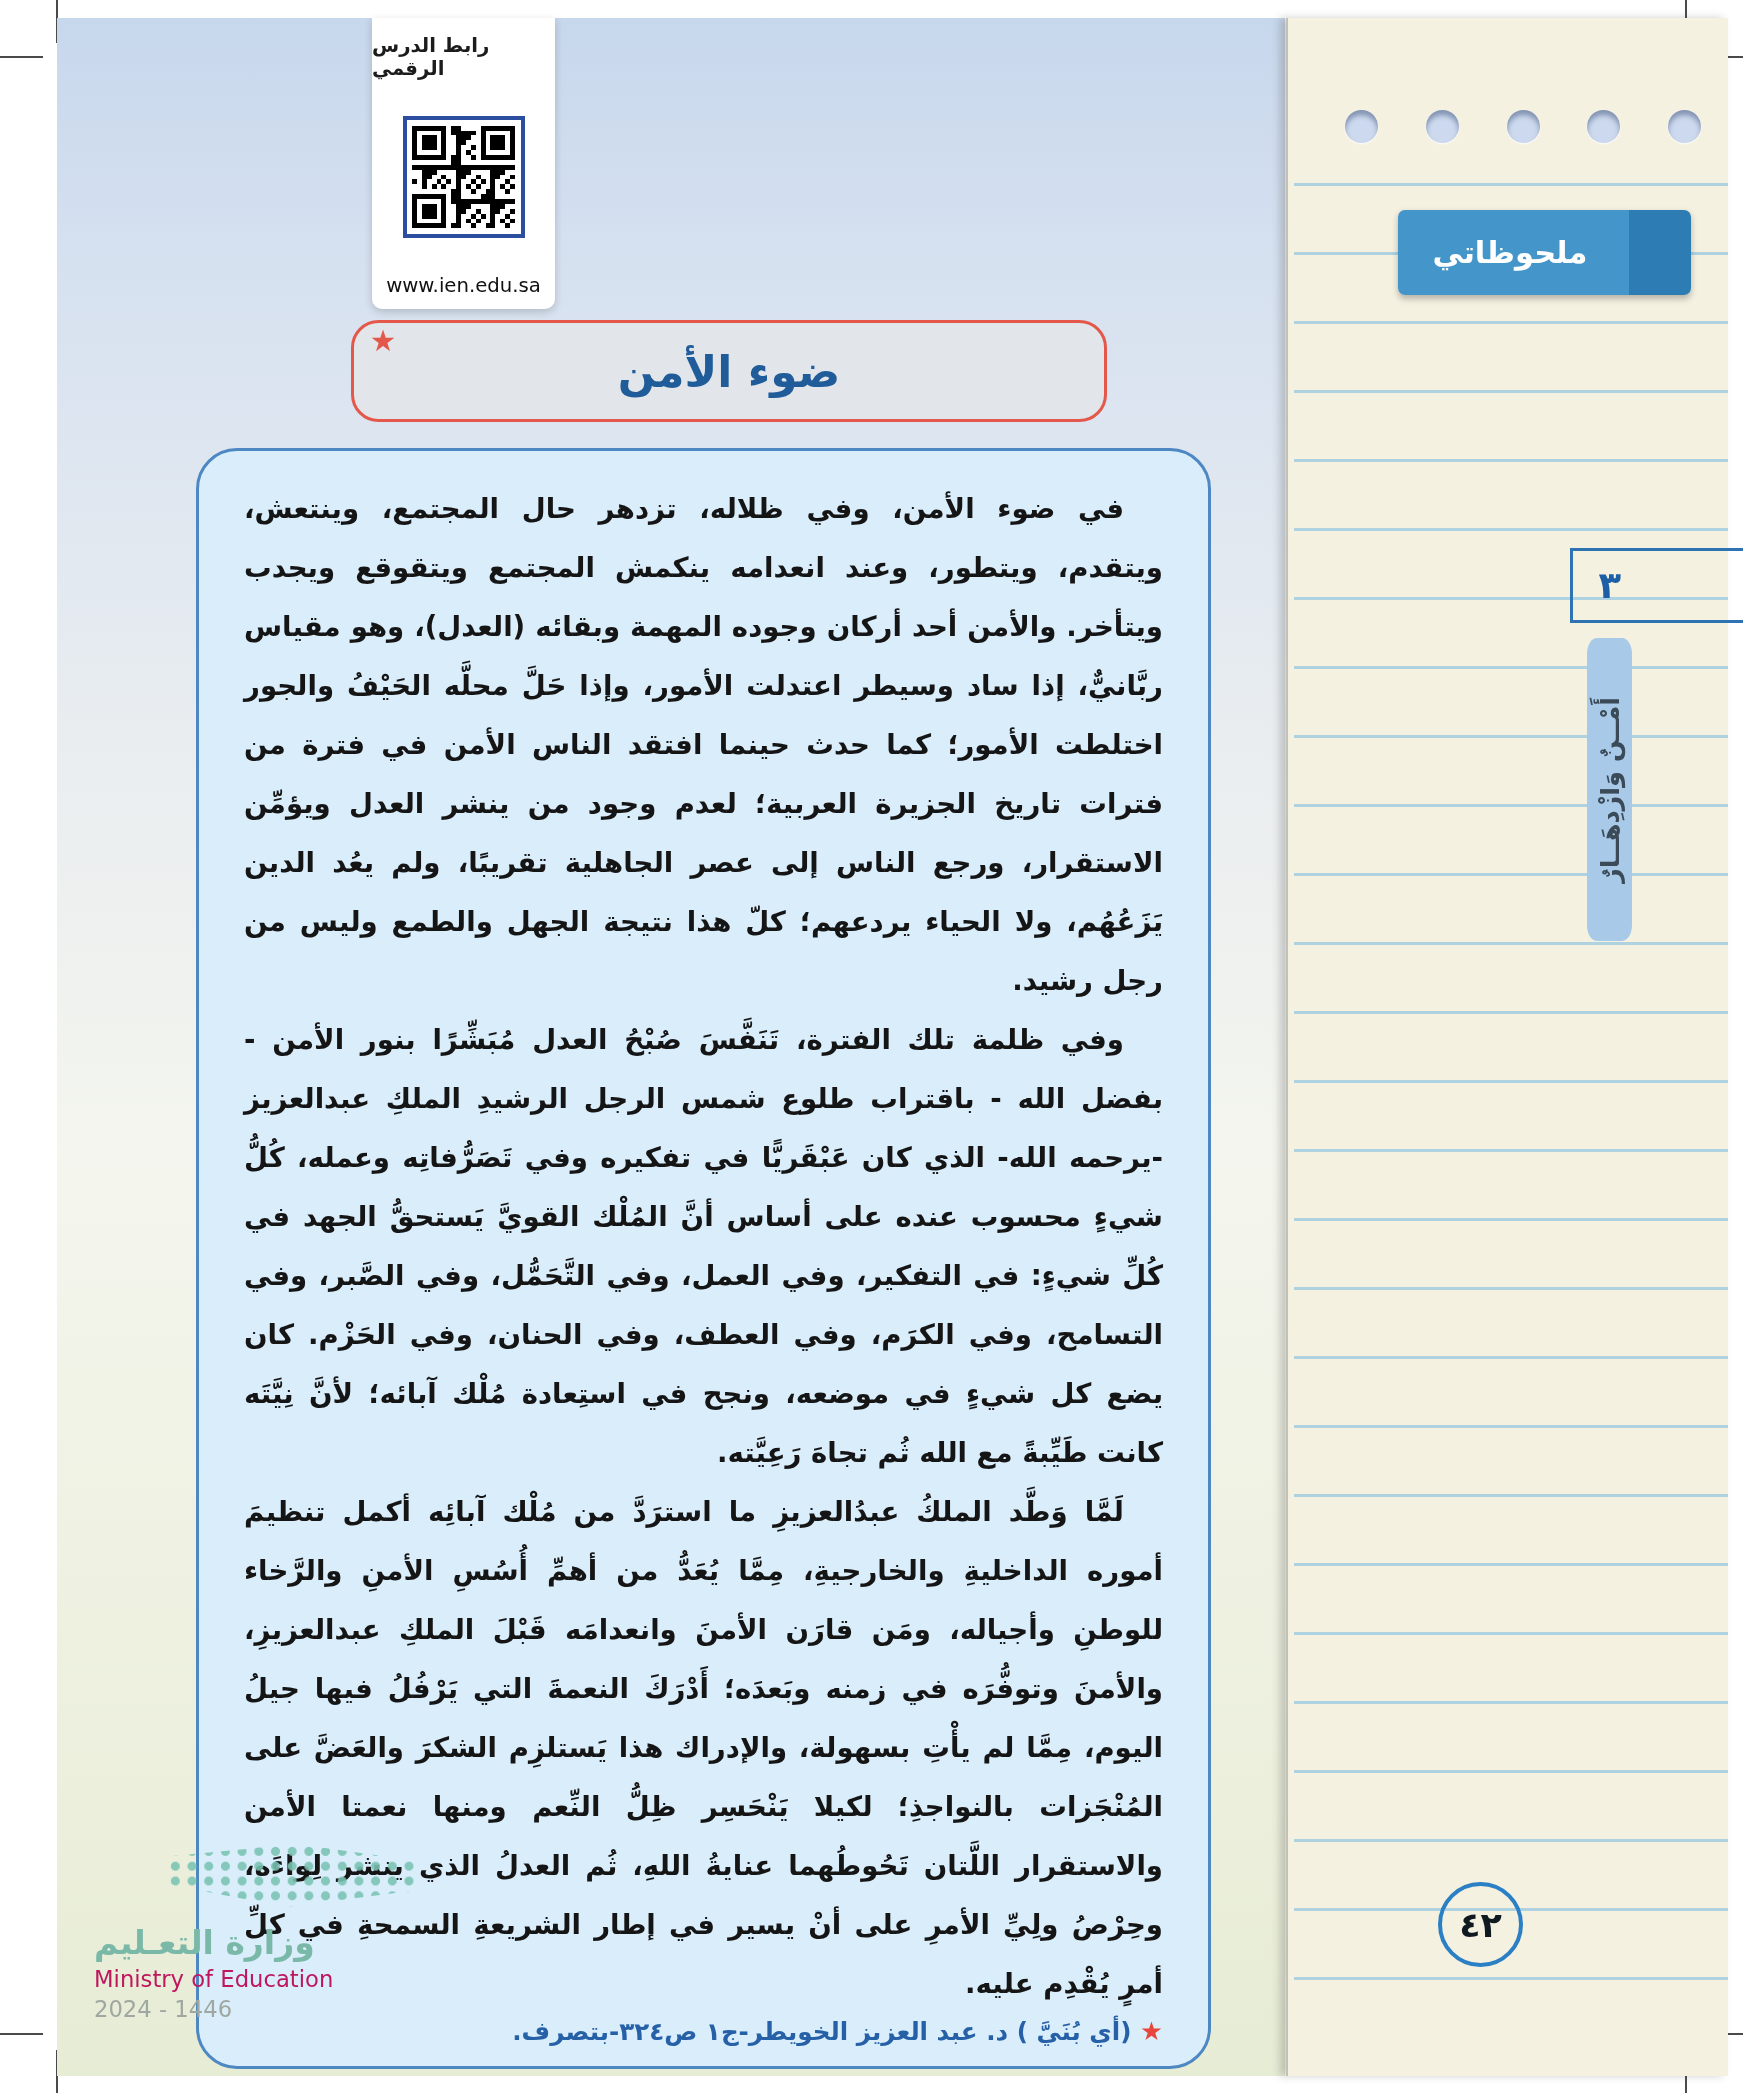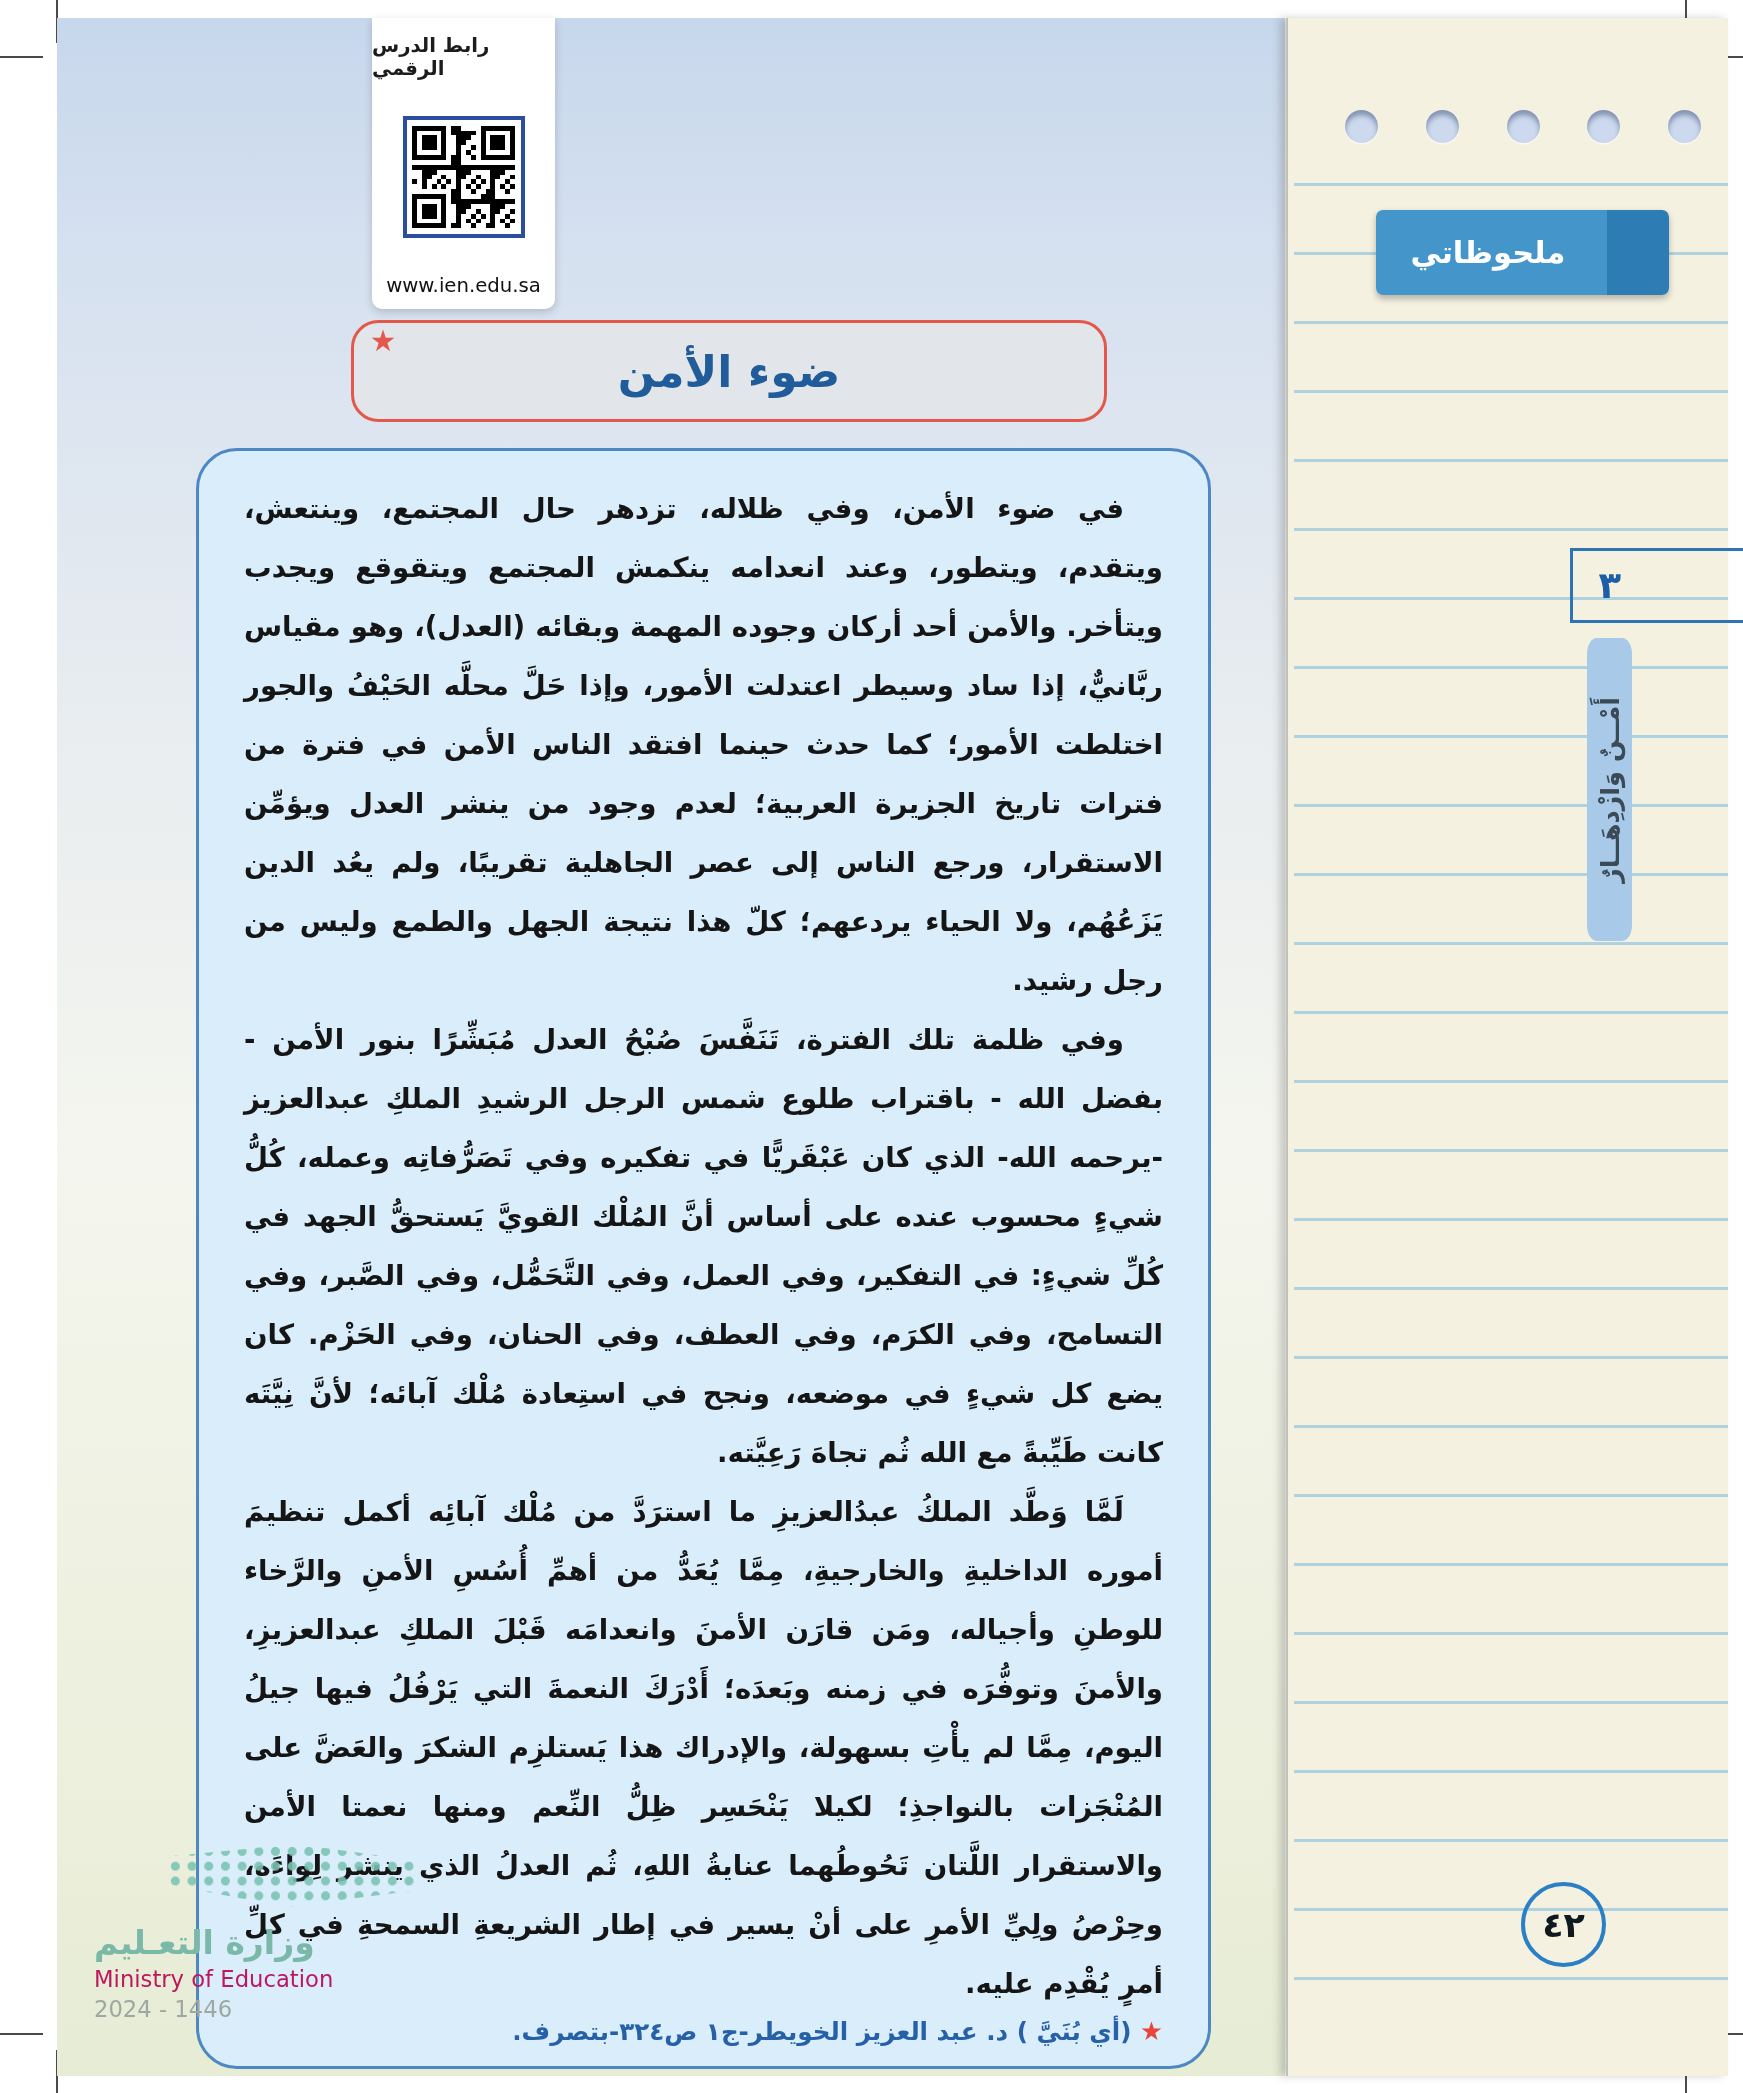--- a/index.html
+++ b/index.html
@@ -22,36 +22,36 @@
     background:linear-gradient(180deg,#c7d7ec 0%,#d6e1f0 12%,#e9edf0 35%,#f4f5ee 55%,#eef1e0 78%,#e7ecd5 100%);}
 
   
   .notebook{position:absolute;left:1286px;top:17.7px;width:440px;height:2058px;background:#f4f1e1;
     border-left:2px solid #c2c1b8;box-shadow:-5.9px 0 7.9px rgba(80,80,80,.28);}
   .ruled{position:absolute;left:5.9px;right:0;top:99px;height:1923px;
     background:repeating-linear-gradient(180deg,transparent 0 66px,#aed2e0 66px 69px);}
   .hole{position:absolute;top:92px;width:33px;height:33px;border-radius:50%;background:#ccd9ee;
     box-shadow:inset 0 4.9px 4.9px rgba(60,80,120,.5),0 1px 2px rgba(255,255,255,.9);}
   .hole.h1{left:57px;}.hole.h2{left:138px;}.hole.h3{left:219px;}.hole.h4{left:299px;}.hole.h5{left:380px;}
-  .notes-badge{position:absolute;left:88px;top:192px;width:293px;height:85px;
+  .notes-badge{position:absolute;left:110px;top:192px;width:293px;height:85px;
     background:linear-gradient(90deg,#4495ca 0%,#4495ca 79%,#2d7db4 79%);
     border-radius:6.9px;box-shadow:0 3.9px 5.9px rgba(0,0,0,.25);
     display:flex;align-items:center;justify-content:center;box-sizing:border-box;padding-right:69px;
     color:#ffffff;font-size:30.5px;font-weight:bold;}
 
   .unit-tab{position:absolute;left:1570px;top:548px;width:173px;height:75px;
     border:3px solid #2f74b2;border-right:none;box-sizing:border-box;
     display:flex;align-items:center;padding-left:25.6px;
     font-size:37px;font-weight:bold;color:#1d5fa6;}
   .unit-ribbon{position:absolute;left:1587px;top:638px;width:45px;height:303px;
     background:#a9c9e9;border-radius:9.9px/15.8px;}
   .unit-ribbon span{position:absolute;top:50%;left:50%;transform:translate(-50%,-50%) rotate(-90deg);
     white-space:nowrap;font-size:25.6px;font-weight:bold;color:#3b4a57;letter-spacing:2px;}
 
-  .page-circle{position:absolute;left:1521px;top:1882px;width:85px;height:85px;box-sizing:border-box;
+  .page-circle{position:absolute;left:1438px;top:1882px;width:85px;height:85px;box-sizing:border-box;
     border:4.9px solid #2b7fc4;border-radius:50%;display:flex;align-items:center;justify-content:center;
     font-size:35px;font-weight:bold;color:#101820;}
 
   
   .qr-panel{position:absolute;left:372px;top:17.7px;width:183px;height:291px;background:#ffffff;
     border-radius:0 0 9.9px 9.9px;box-shadow:0 3px 8.9px rgba(0,0,0,.18);
     display:flex;flex-direction:column;align-items:center;justify-content:flex-end;
     box-sizing:border-box;padding-bottom:11.8px;gap:28px;}
   .qr-label{font-size:19.7px;font-weight:bold;color:#1c1c1c;margin-bottom:7.9px;}
   .qr-box{width:122px;height:122px;border:4.9px solid #2b4ea0;background:#ffffff;box-sizing:border-box;

